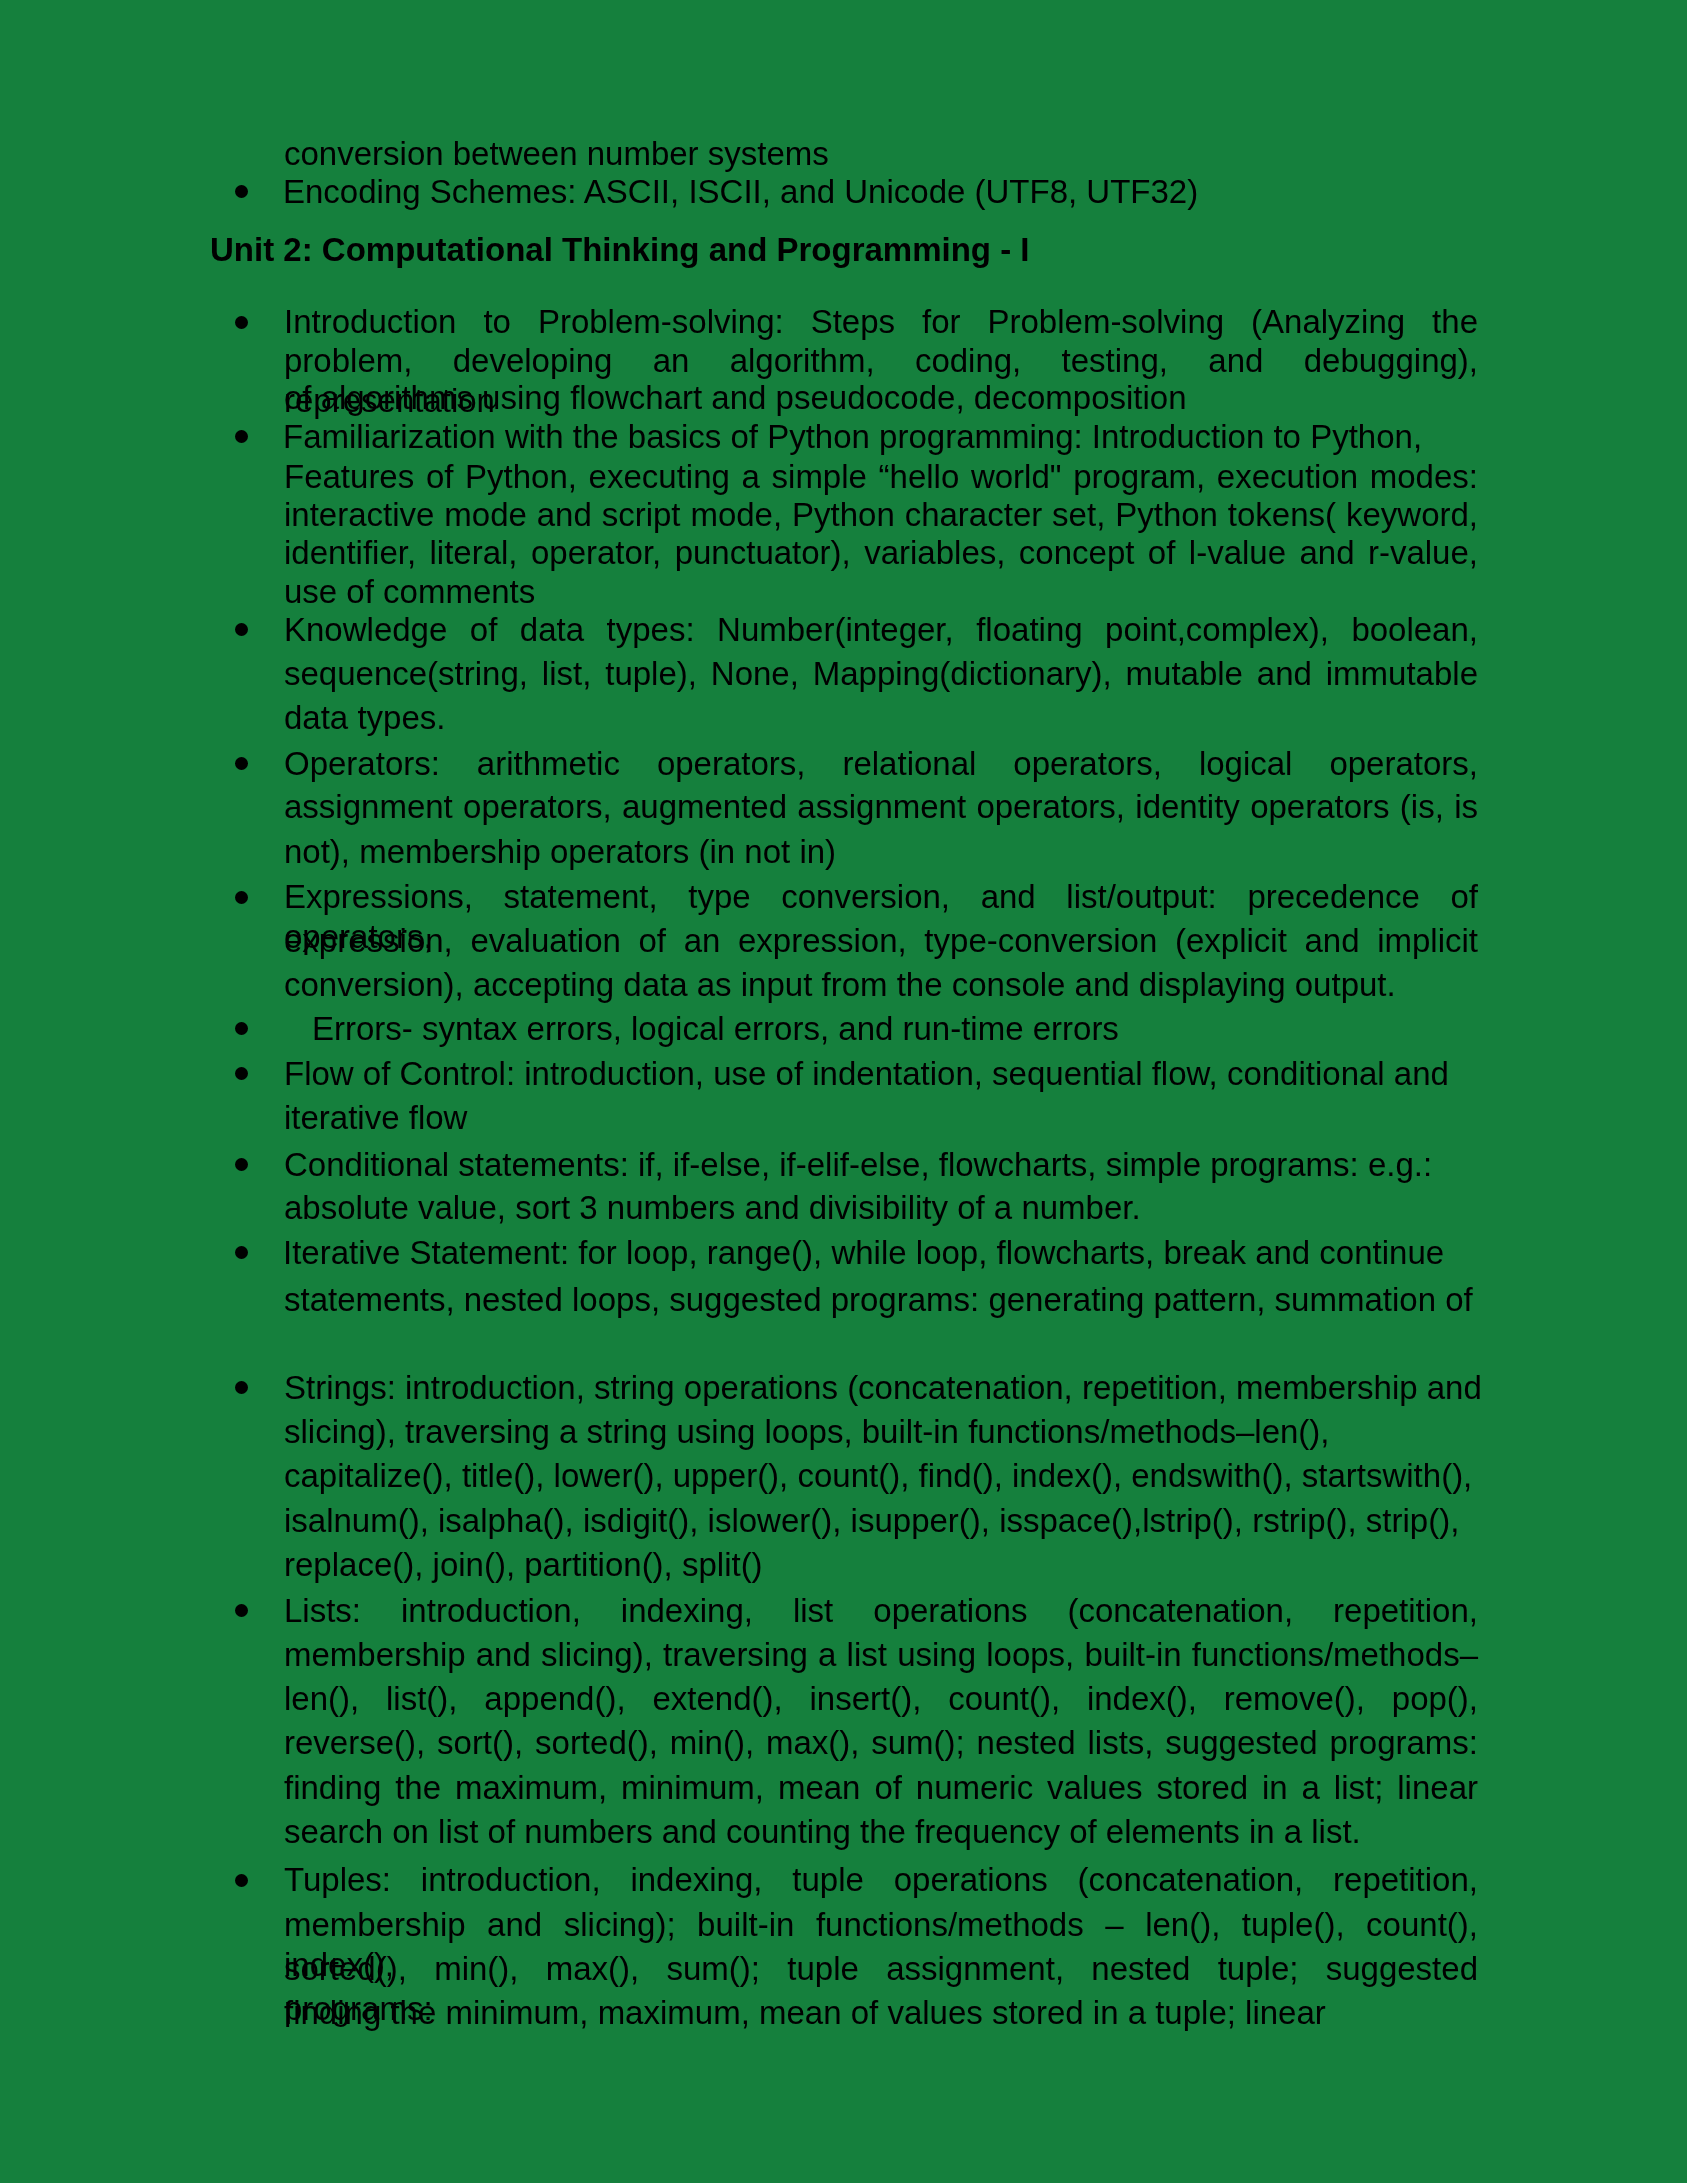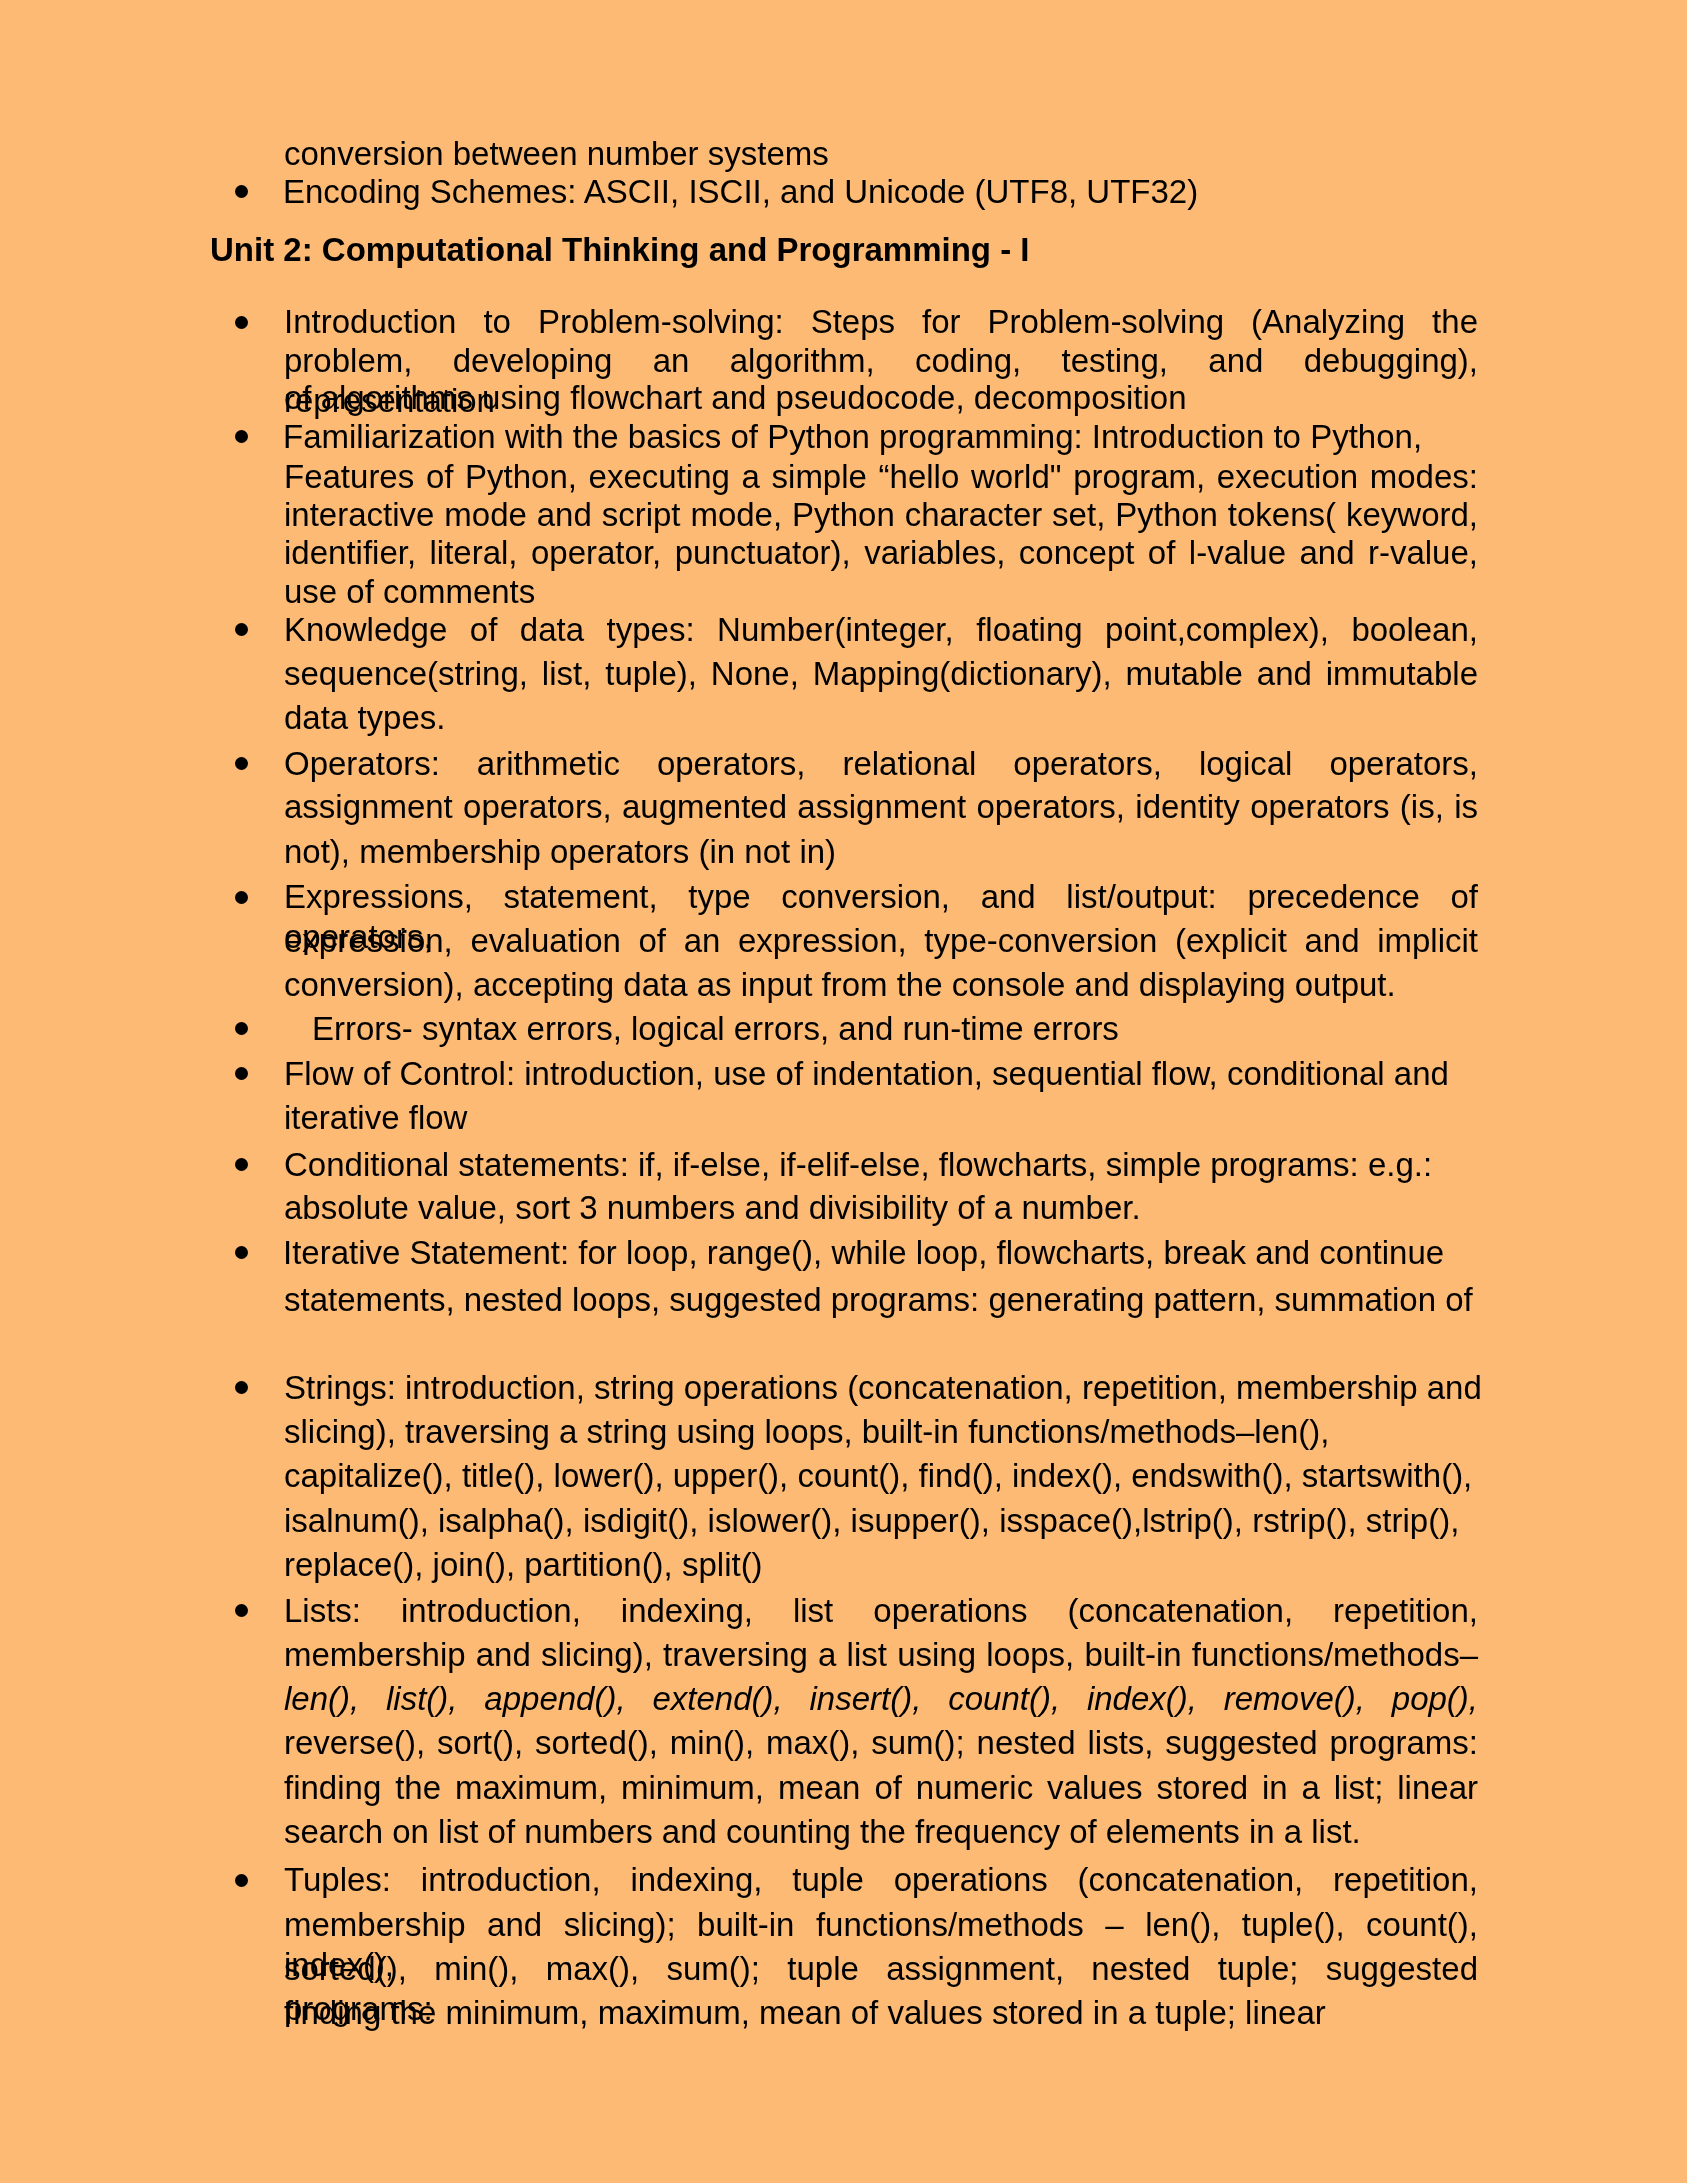--- a/index.html
+++ b/index.html
@@ -1,19 +1,19 @@
 <!DOCTYPE html>
 <html style="font-size:10.6px"><head>
   <meta charset="utf-8">
   <style>
     html, body { margin: 0; padding: 0; background: #ffffff; }
     body { width: 1687px; height: 2183px; position: relative; overflow: hidden; }
     .page {
       position: absolute; left: 0; top: 0; width: 1687px; height: 2183px;
-      background: #fdba74; color: #000000;
+      background: #15803d; color: #000000;
       font-family: "Liberation Sans", sans-serif;
     }
     .line {
       position: absolute;
       font-size: 33px;
       line-height: 40px;
       white-space: nowrap;
       color: #000;
     }
     .just {
@@ -92,21 +92,21 @@
   <div class="bullet" style="left:235px; top:1381px;"></div>
   <div class="line" style="left:284px; top:1368px;">Strings: introduction, string operations (concatenation, repetition, membership and</div>
   <div class="line" style="left:284px; top:1412px;">slicing), traversing a string using loops, built-in functions/methods–len(),</div>
   <div class="line" style="left:284px; top:1456px;">capitalize(), title(), lower(), upper(), count(), find(), index(), endswith(), startswith(),</div>
   <div class="line" style="left:284px; top:1501px;">isalnum(), isalpha(), isdigit(), islower(), isupper(), isspace(),lstrip(), rstrip(), strip(),</div>
   <div class="line" style="left:284px; top:1545px;">replace(), join(), partition(), split()</div>
 
   <div class="bullet" style="left:235px; top:1604px;"></div>
   <div class="line just" style="left:284px; top:1591px; width:1194px;">Lists: introduction, indexing, list operations (concatenation, repetition,</div>
   <div class="line just" style="left:284px; top:1635px; width:1194px;">membership and slicing), traversing a list using loops, built-in functions/methods–</div>
-  <div class="line just" style="left:284px; top:1679px; width:1194px;font-style:italic;">len(), list(), append(), extend(), insert(), count(), index(), remove(), pop(),</div>
+  <div class="line just" style="left:284px; top:1679px; width:1194px;">len(), list(), append(), extend(), insert(), count(), index(), remove(), pop(),</div>
   <div class="line just" style="left:284px; top:1723px; width:1194px;">reverse(), sort(), sorted(), min(), max(), sum(); nested lists, suggested programs:</div>
   <div class="line just" style="left:284px; top:1768px; width:1194px;">finding the maximum, minimum, mean of numeric values stored in a list; linear</div>
   <div class="line" style="left:284px; top:1812px;">search on list of numbers and counting the frequency of elements in a list.</div>
 
   <div class="bullet" style="left:235px; top:1874px;"></div>
   <div class="line just" style="left:284px; top:1860px; width:1194px;">Tuples: introduction, indexing, tuple operations (concatenation, repetition,</div>
   <div class="line just" style="left:284px; top:1905px; width:1194px;">membership and slicing); built-in functions/methods – len(), tuple(), count(), index(),</div>
   <div class="line just" style="left:284px; top:1949px; width:1194px;">sorted(), min(), max(), sum(); tuple assignment, nested tuple; suggested programs:</div>
   <div class="line" style="left:284px; top:1993px;">finding the minimum, maximum, mean of values stored in a tuple; linear</div>
 

